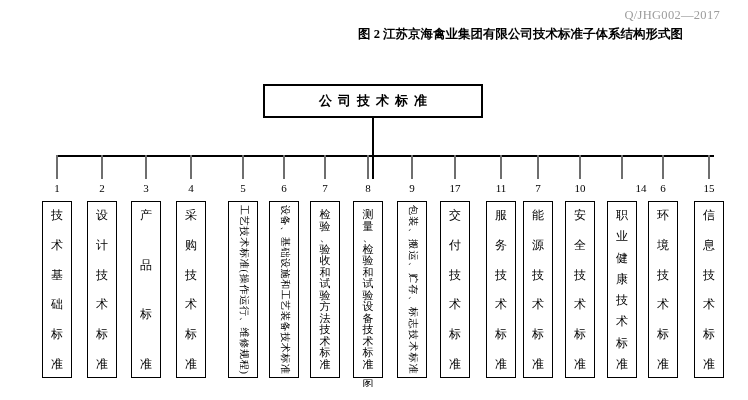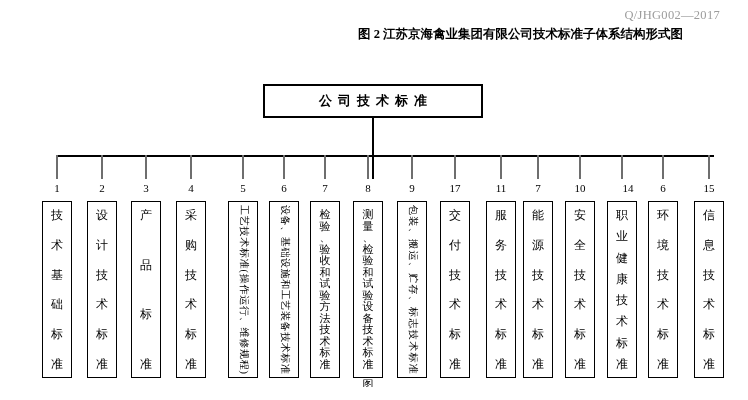--- a/index.html
+++ b/index.html
@@ -264,21 +264,21 @@
         <div class="char-stack fs12">
           <span>安</span>
           <span>全</span>
           <span>技</span>
           <span>术</span>
           <span>标</span>
           <span>准</span>
         </div>
       </div>
       <div class="stub" style="left: 621px; top: 155px; width: 2px; height: 24px; background: rgb(110, 110, 110);"></div>
-      <div class="col-num" style="left: 613px;">14</div>
+      <div class="col-num" style="left: 626px;">14</div>
       <div class="col-box" style="left: 607px;">
         <div class="char-stack fs12">
           <span>职</span>
           <span>业</span>
           <span>健</span>
           <span>康</span>
           <span>技</span>
           <span>术</span>
           <span>标</span>
           <span>准</span>

